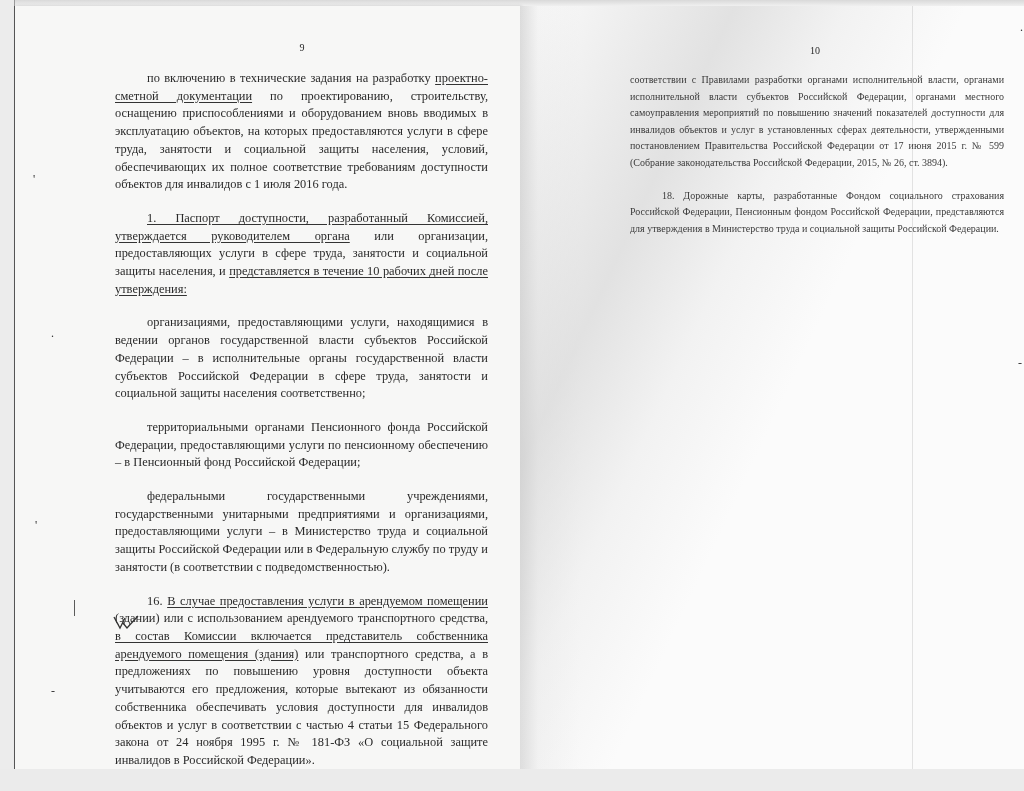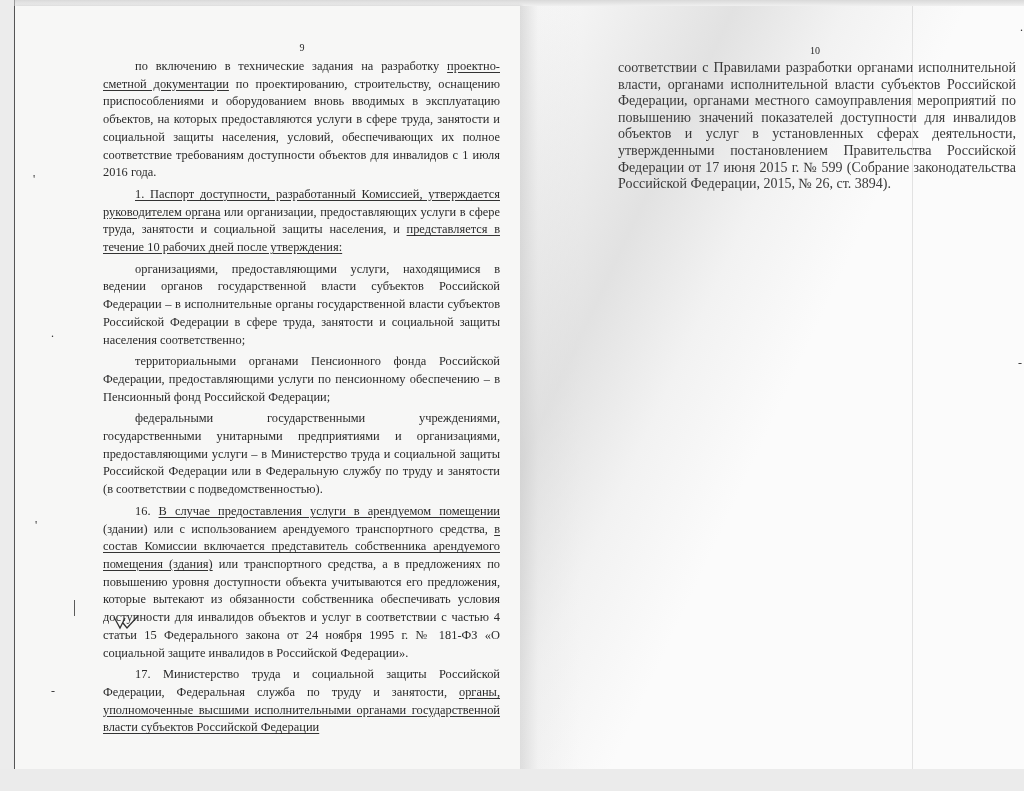--- a/index.html
+++ b/index.html
@@ -46,23 +46,23 @@
     .page-left .page-number { left: 272px; top: 36px; }
     .page-right .page-number { left: 280px; top: 39px; }
 
     .text-block {
       position: absolute;
       font-size: 12.4px;
       line-height: 17.7px;
       text-align: justify;
     }
     .page-left .text-block { left: 84px; top: 48px; width: 405px; }
-    .page-right .text-block { left: 94px; top: 50px; width: 406px; font-size: 14px; line-height: 16.6px; color: #3a3a3a; }
+    .page-right .text-block { left: 94px; top: 50px; width: 406px; font-size: 10px; line-height: 16.6px; color: #3a3a3a; }
 
-    .para { margin: 4px; text-indent: 0; }
+    .para { margin: 16px; text-indent: 0; }
     .para.indent { text-indent: 32px; }
     .u { text-decoration: underline; text-decoration-color: #333; text-underline-offset: 2px; }
 
     .margin-mark {
       position: absolute; color: #333; font-size: 12px;
     }
     .check-mark {
       position: absolute; left: 98px; top: 608px; width: 26px; height: 16px;
     }
   </style>
@@ -93,18 +93,19 @@
   <svg class="check-mark" viewBox="0 0 26 16">
     <path d="M1 3 L7 14 L12 4 M10 9 L14 14 L25 2" fill="none" stroke="#333" stroke-width="1.3"></path>
   </svg>
 </div>
 
 <div class="page page-right">
   <div class="fold-line"></div>
   <div class="page-number">10</div>
   <div class="text-block">
       <p class="para"><span>соответствии с Правилами разработки органами исполнительной власти, органами исполнительной власти субъектов Российской Федерации, органами местного самоуправления мероприятий по повышению значений показателей доступности для инвалидов объектов и услуг в установленных сферах деятельности, утвержденными постановлением Правительства Российской Федерации от 17 июня 2015 г. № 599 (Собрание законодательства Российской Федерации, 2015, № 26, ст. 3894).</span></p>
+      <p class="para indent"><span>18. Дорожные карты, разработанные Фондом социального страхования Российской Федерации, Пенсионным фондом Российской Федерации, представляются для утверждения в Министерство труда и социальной защиты Российской Федерации.</span></p>
     </div>
   <span class="margin-mark" style="left:500px;top:14px;">.</span>
   <span class="margin-mark" style="left:498px;top:350px;">-</span>
 </div>
 
 <div class="scanner-bottom"></div>
 
 </body></html>

